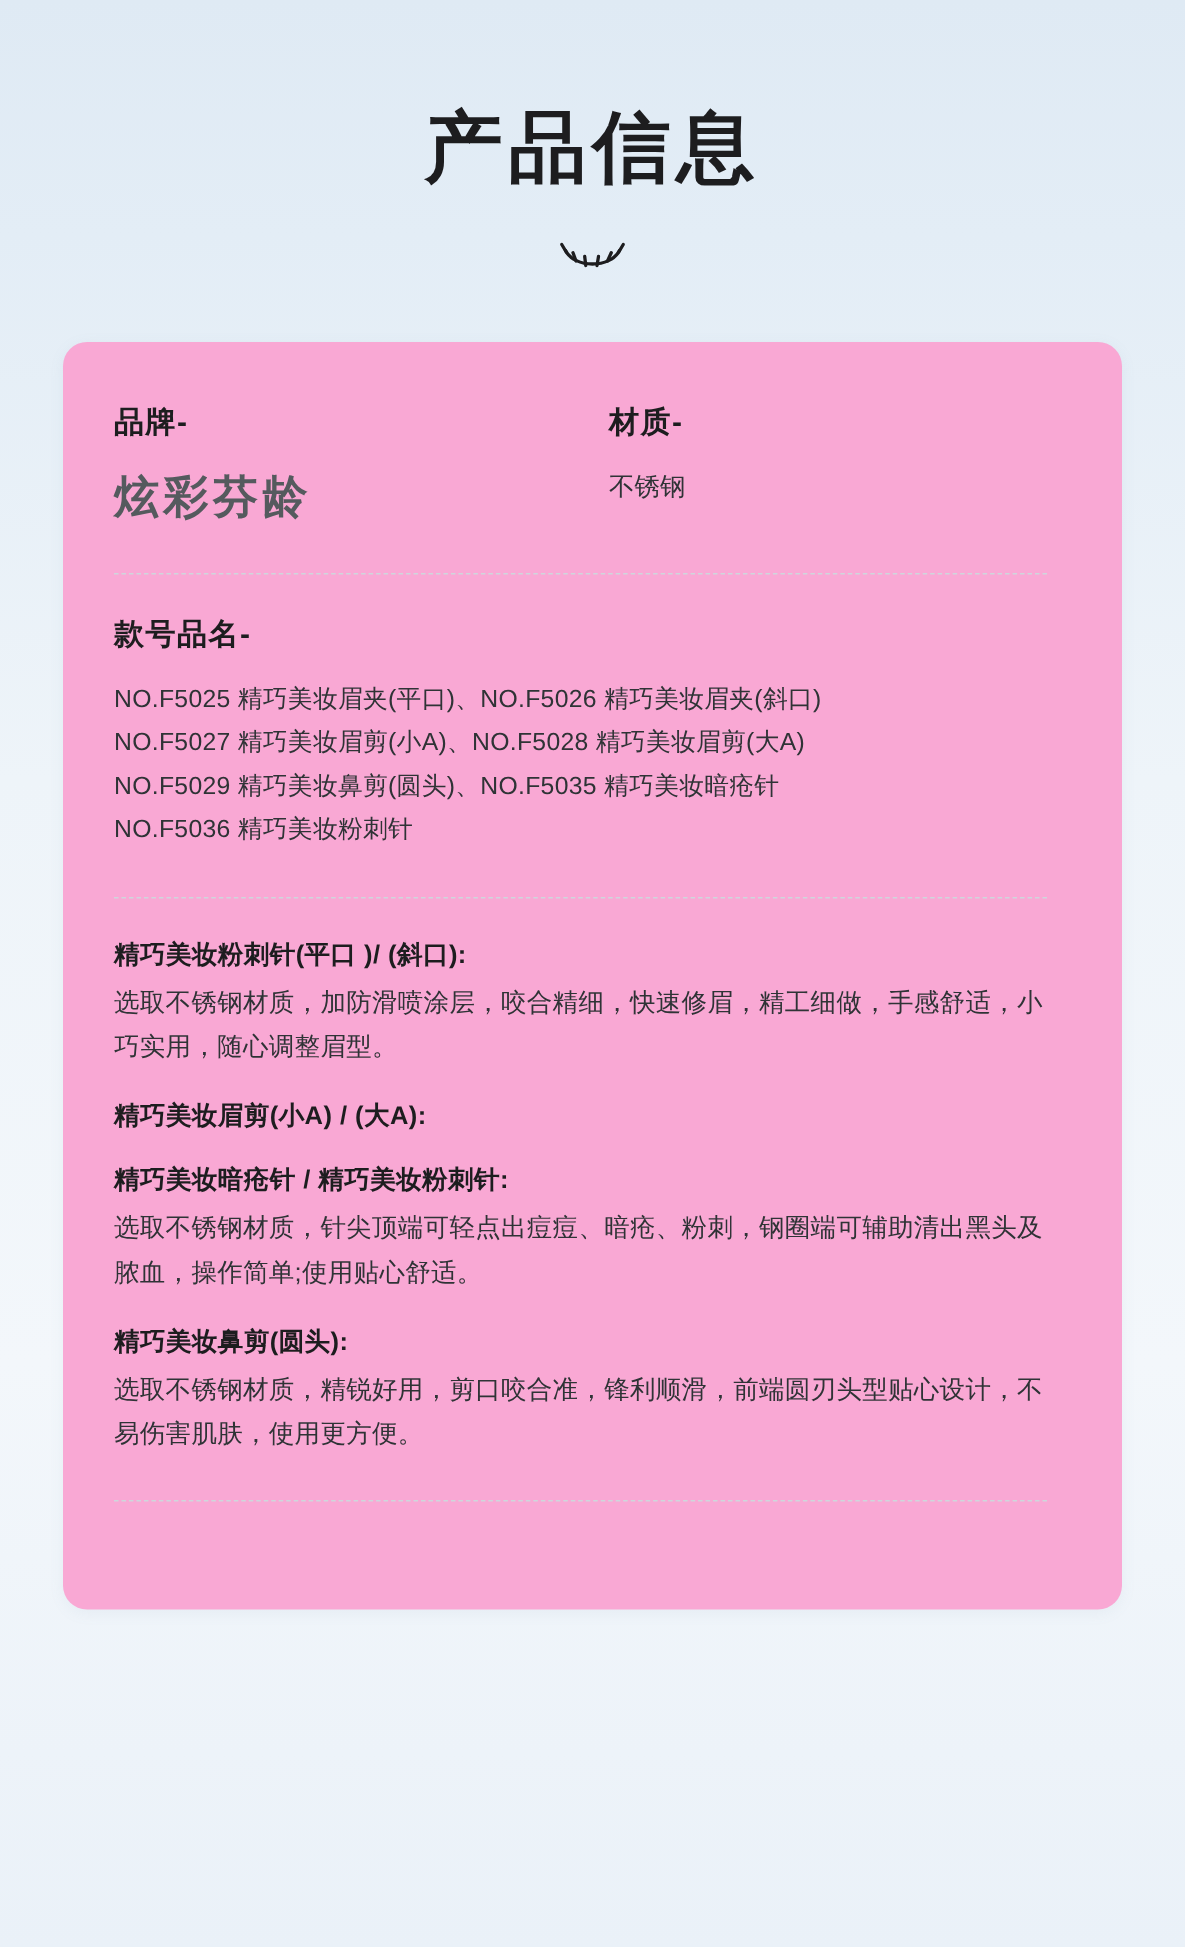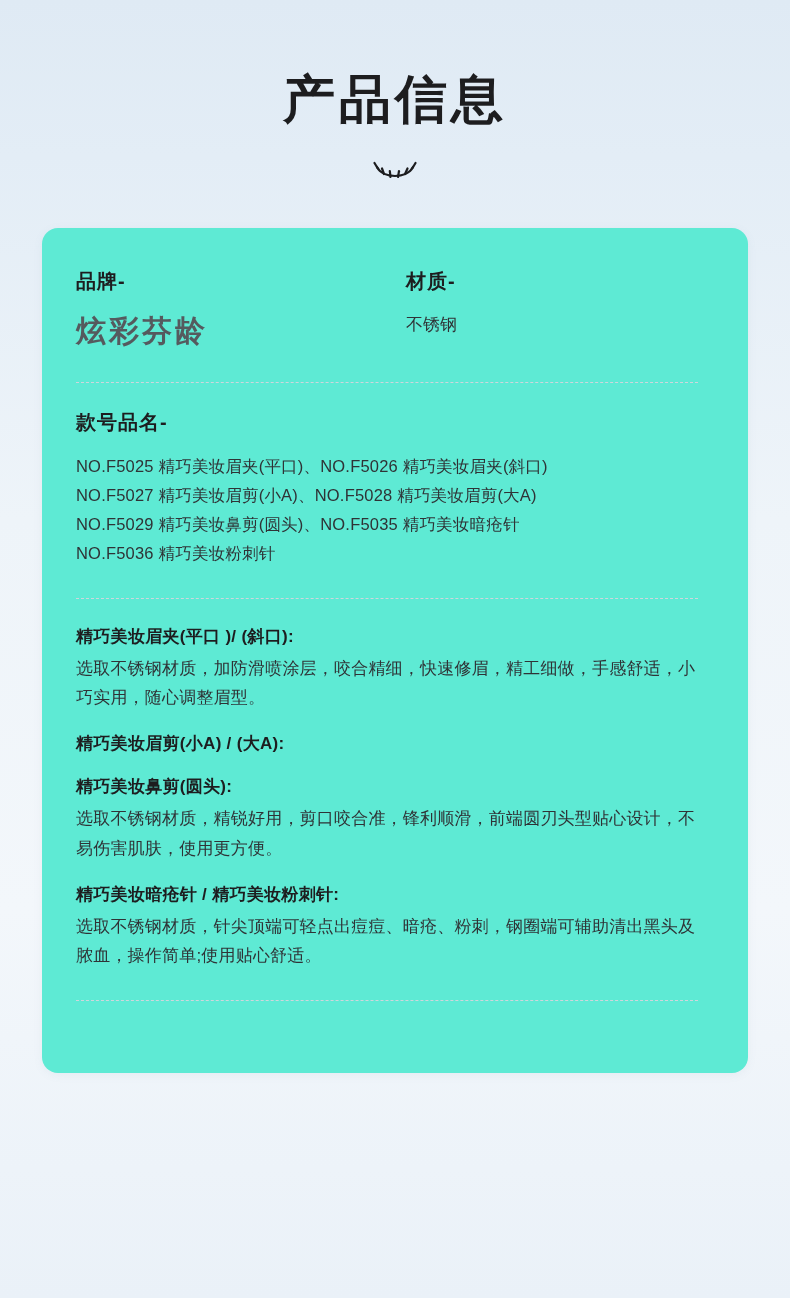--- a/index.html
+++ b/index.html
@@ -44,21 +44,21 @@
     align-items: center;
     height: 26px;
   }
 
   .lash-icon {
     display: block;
   }
 
   .card {
     margin: 42px 42px 0 42px;
-    background: #5eead4;
+    background: #f9a8d4;
     border-radius: 16px;
     box-shadow: 0 2px 10px rgba(120, 140, 160, 0.08);
     padding: 40px 50px 46px 34px;
     box-sizing: border-box;
     width: 706px;
   }
 
   .row-two {
     display: flex;
     align-items: flex-start;
@@ -189,36 +189,36 @@
         <p>NO.F5029 精巧美妆鼻剪(圆头)、NO.F5035 精巧美妆暗疮针</p>
         <p>NO.F5036 精巧美妆粉刺针</p>
       </div>
     </div>
 
     <hr class="divider">
 
     <div class="functions">
 
       <div class="func-block">
-        <p class="func-title">精巧美妆眉夹(平口 )/ (斜口):</p>
+        <p class="func-title">精巧美妆粉刺针(平口 )/ (斜口):</p>
         <p class="func-desc">选取不锈钢材质，加防滑喷涂层，咬合精细，快速修眉，精工细做，手感舒适，小巧实用，随心调整眉型。</p>
       </div>
 
       <div class="func-block">
         <p class="func-title">精巧美妆眉剪(小A) / (大A):</p>
+      </div>
+
+      <div class="func-block">
+        <p class="func-title">精巧美妆暗疮针 / 精巧美妆粉刺针:</p>
+        <p class="func-desc">选取不锈钢材质，针尖顶端可轻点出痘痘、暗疮、粉刺，钢圈端可辅助清出黑头及脓血，操作简单;使用贴心舒适。</p>
       </div>
 
       <div class="func-block">
         <p class="func-title">精巧美妆鼻剪(圆头):</p>
         <p class="func-desc">选取不锈钢材质，精锐好用，剪口咬合准，锋利顺滑，前端圆刃头型贴心设计，不易伤害肌肤，使用更方便。</p>
       </div>
-
-      <div class="func-block">
-        <p class="func-title">精巧美妆暗疮针 / 精巧美妆粉刺针:</p>
-        <p class="func-desc">选取不锈钢材质，针尖顶端可轻点出痘痘、暗疮、粉刺，钢圈端可辅助清出黑头及脓血，操作简单;使用贴心舒适。</p>
-      </div>
     </div>
 
     <hr class="divider">
 
 
   </div>
 </div>
 
 </body></html>

